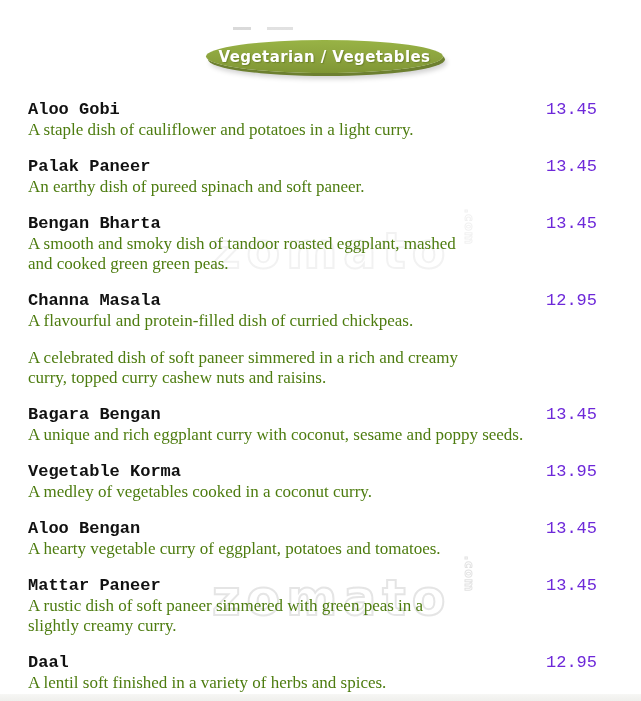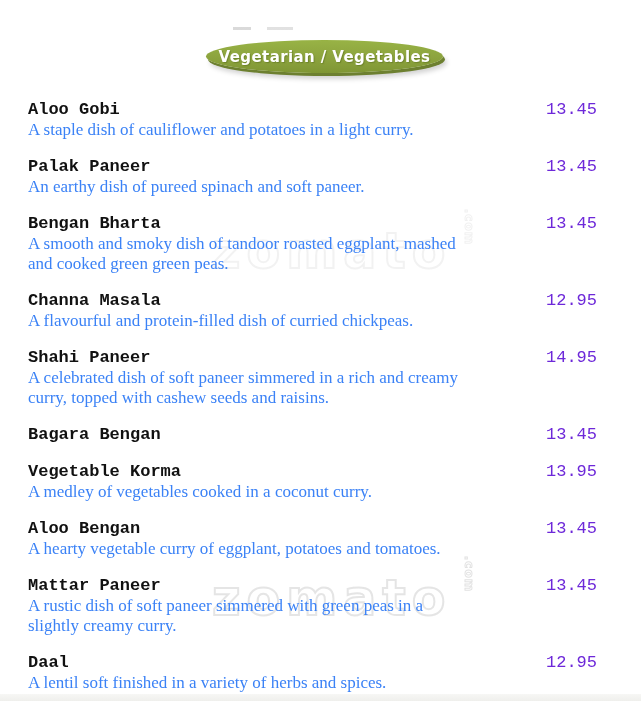--- a/index.html
+++ b/index.html
@@ -83,21 +83,21 @@
   .item-name {
     font-weight: bold;
     font-size: 17px;
     color: #111;
   }
   .item-price {
     font-size: 17px;
     color: #6d28d9;
     font-weight: normal;
   }
-  .item-desc { color: #3b82f6; }
+  .item-desc { color: #4d7c0f; }
   .desc-line {
     font-size: 17px;
     line-height: 20px;
     white-space: nowrap;
   }
 
   
   .bottom-edge {
     position: absolute; left: 0; right: 0; bottom: 0; height: 7px;
     background: linear-gradient(180deg, #f7f7f5, #efefec);
@@ -154,35 +154,34 @@
     <div class="item-head">
       <span class="item-name">Channa Masala</span>
       <span class="item-price">12.95</span>
     </div>
     <div class="item-desc">
           <div class="desc-line">A flavourful and protein-filled dish of curried chickpeas.</div>
         </div>
   </div>
 
   <div class="menu-item">
-    <div class="item-head">
-      <span class="item-name">Shahi Paneer</span>
-      <span class="item-price">14.95</span>
-    </div>
     <div class="item-desc">
           <div class="desc-line">A celebrated dish of soft paneer simmered in a rich and creamy</div>
-          <div class="desc-line">curry, topped with cashew seeds and raisins.</div>
+          <div class="desc-line">curry, topped curry cashew nuts and raisins.</div>
         </div>
   </div>
 
   <div class="menu-item">
     <div class="item-head">
       <span class="item-name">Bagara Bengan</span>
       <span class="item-price">13.45</span>
     </div>
+    <div class="item-desc">
+          <div class="desc-line">A unique and rich eggplant curry with coconut, sesame and poppy seeds.</div>
+        </div>
   </div>
 
   <div class="menu-item">
     <div class="item-head">
       <span class="item-name">Vegetable Korma</span>
       <span class="item-price">13.95</span>
     </div>
     <div class="item-desc">
           <div class="desc-line">A medley of vegetables cooked in a coconut curry.</div>
         </div>

